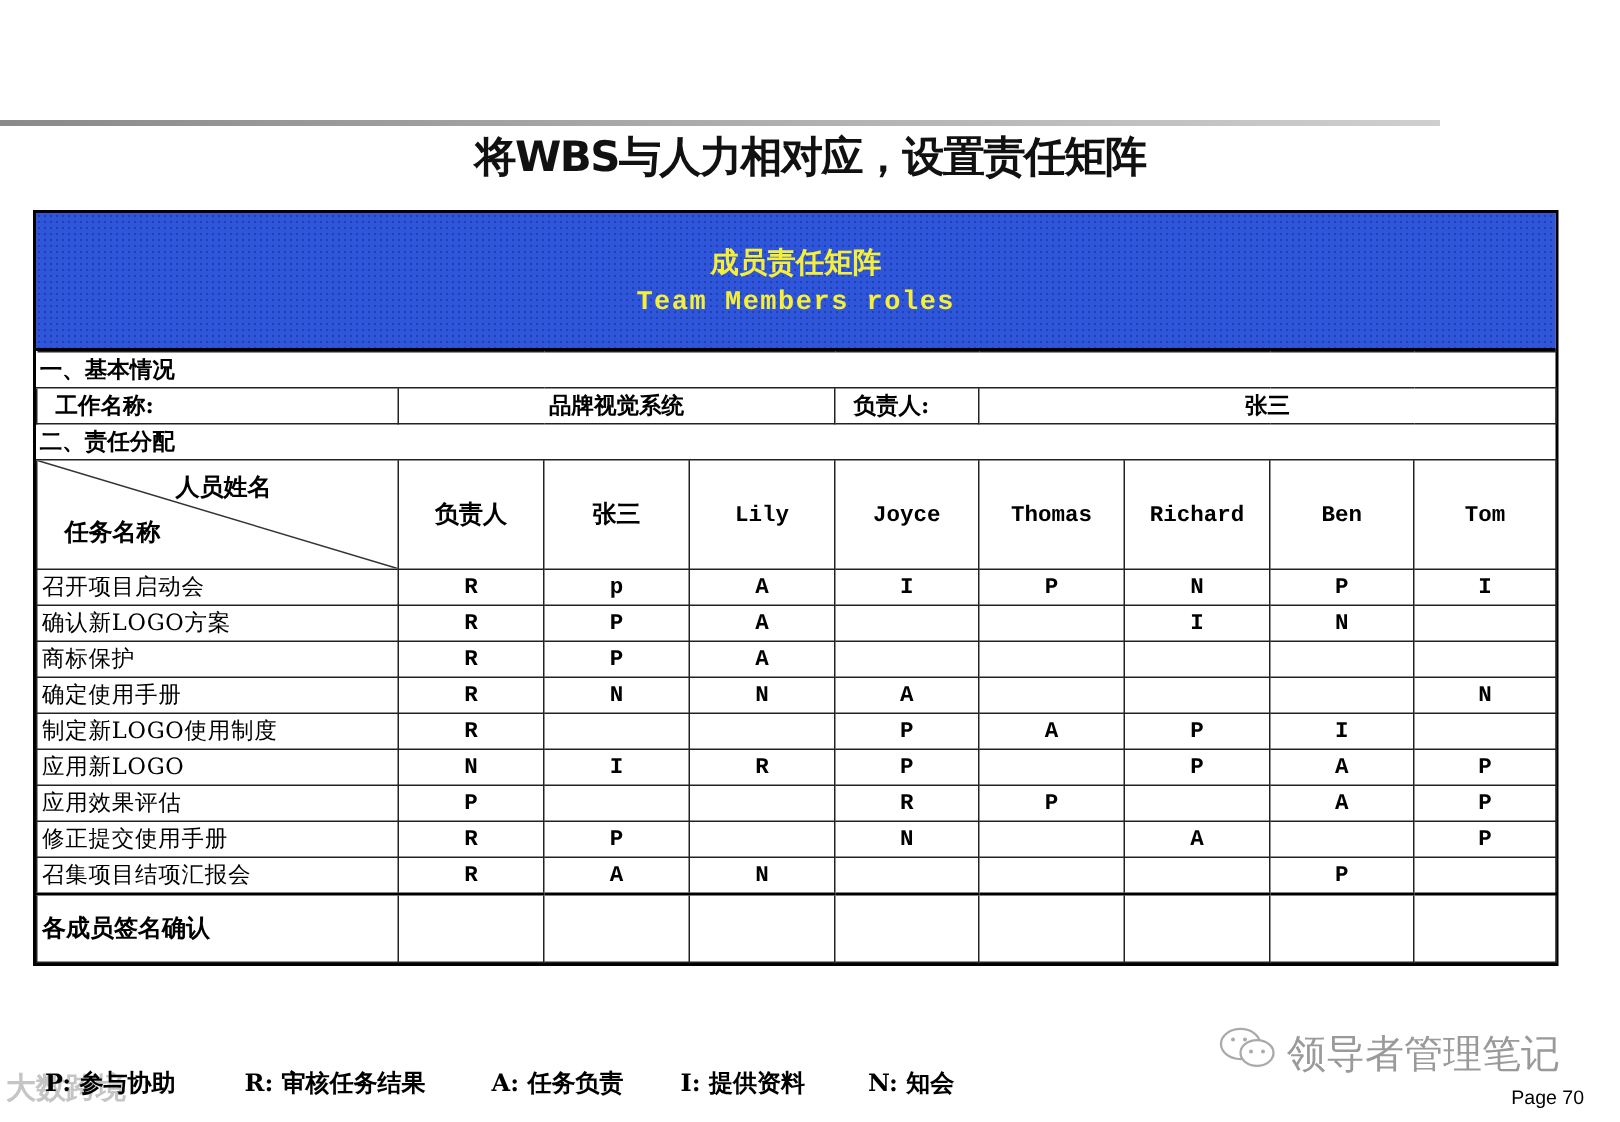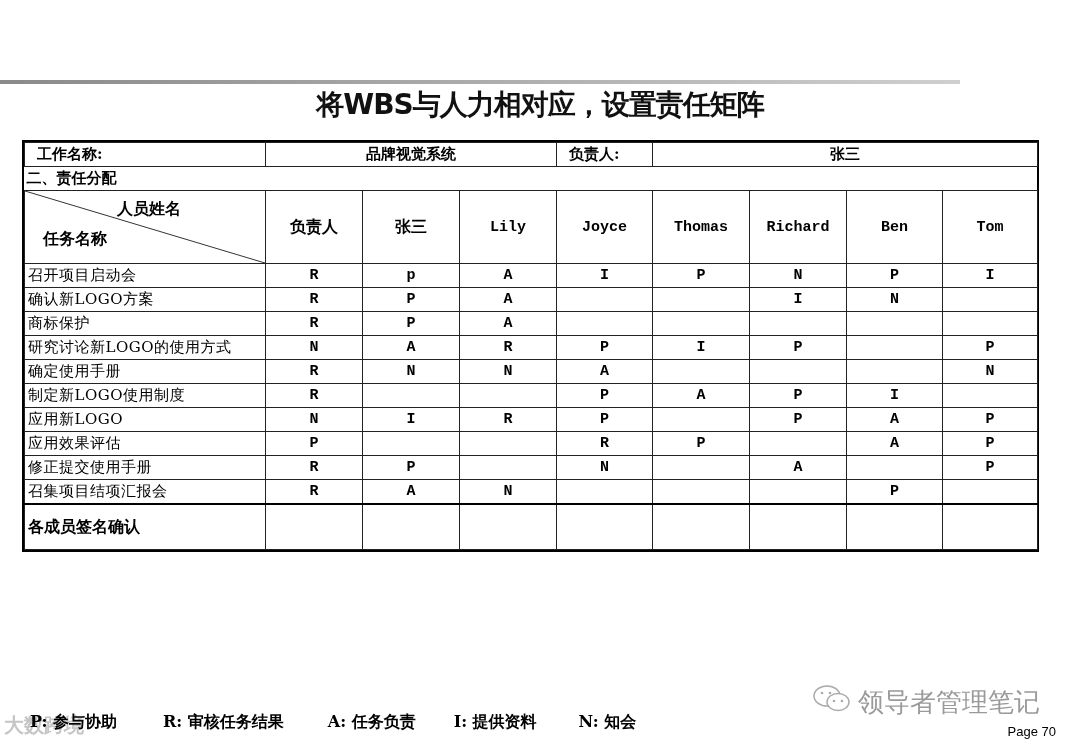--- a/index.html
+++ b/index.html
@@ -34,34 +34,41 @@
   .wm-right{position:absolute;left:812px;top:684px;color:#9a9a9a;font-size:26px;display:flex;align-items:center;gap:6px;}
   .page{position:absolute;right:24px;top:724px;font-size:13px;font-family:"Liberation Sans",sans-serif;}
 </style>
 </head>
 <body>
 
 <div class="topbar"></div>
 <div class="slide-title">将WBS与人力相对应，设置责任矩阵</div>
 
 <div class="sheet">
+  <div class="banner">
+    <div class="cn">成员责任矩阵</div>
+    <div class="en">Team Members roles</div>
+  </div>
 
   <table>
     <colgroup>
       <col style="width:241px">
       <col style="width:97px">
         <col style="width:97px">
         <col style="width:97px">
         <col style="width:96px">
       <col style="width:97px">
         <col style="width:97px">
         <col style="width:96px">
         <col style="width:95px">
     </colgroup>
     <tbody>
+        <tr class="sec">
+      <td colspan="9">一、基本情况</td>
+    </tr>
     <tr class="info">
       <td class="lab">工作名称:</td>
       <td class="val" colspan="3">品牌视觉系统</td>
       <td class="lab">负责人:</td>
       <td class="val" colspan="4">张三</td>
     </tr>
     <tr class="sec">
       <td colspan="9">二、责任分配</td>
     </tr>
     <tr class="hdr">
@@ -110,31 +117,20 @@
           <td>R</td>
           <td>P</td>
           <td>A</td>
           <td></td>
           <td></td>
           <td></td>
           <td></td>
           <td></td>
         </tr>
         <tr class="row">
-          <td class="task">研究讨论新LOGO的使用方式</td>
-          <td>N</td>
-          <td>A</td>
-          <td>R</td>
-          <td>P</td>
-          <td>I</td>
-          <td>P</td>
-          <td></td>
-          <td>P</td>
-        </tr>
-        <tr class="row">
           <td class="task">确定使用手册</td>
           <td>R</td>
           <td>N</td>
           <td>N</td>
           <td>A</td>
           <td></td>
           <td></td>
           <td></td>
           <td>N</td>
         </tr>

